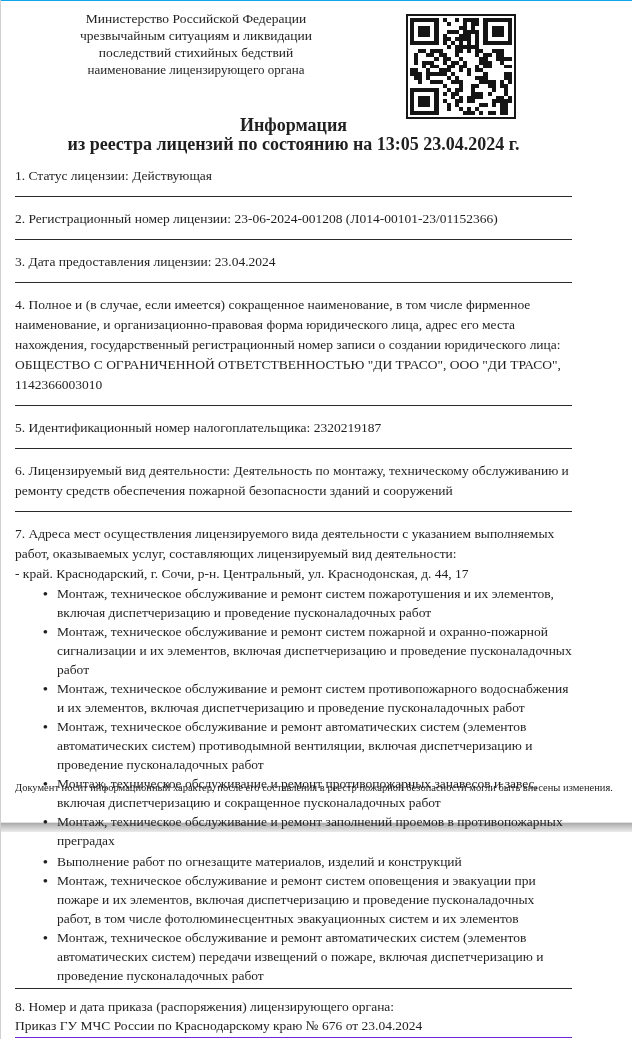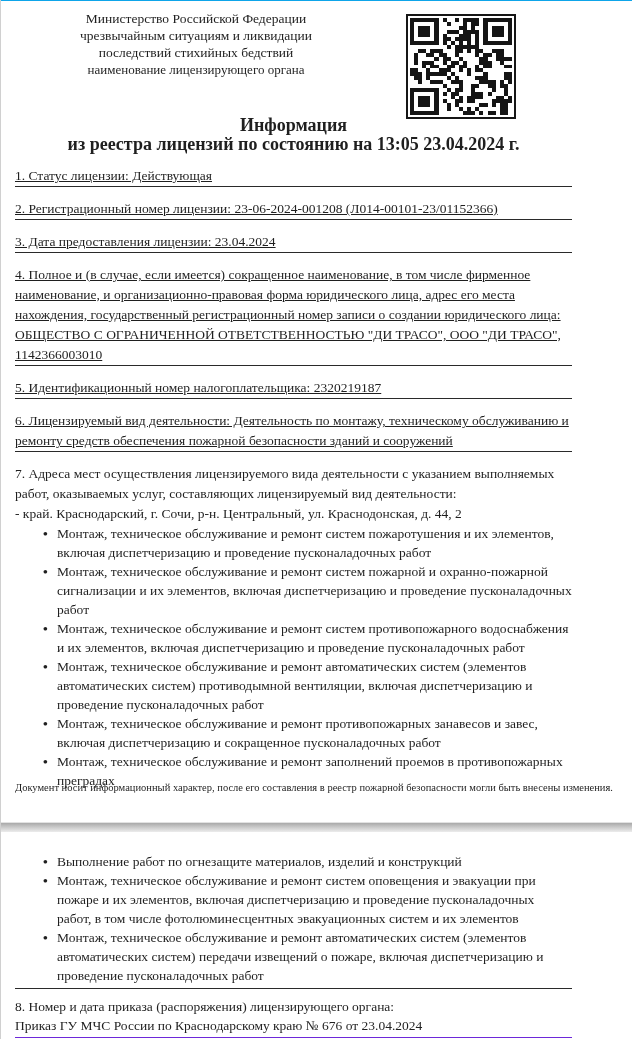--- a/index.html
+++ b/index.html
@@ -53,23 +53,22 @@
   .title {
     text-align: center;
     font-weight: bold;
     font-size: 18px;
     line-height: 19px;
     margin: 40px 60px 12px 14px;
   }
   .field {
     margin: 0 60px 12px 14px;
     line-height: 20px;
-    padding-bottom: 0;
+    padding-bottom: 10px;
     border-bottom: 1px solid #2a2a2a;
-    text-decoration: underline;
   }
   .para {
     margin: 0 60px 0 14px;
     line-height: 20px;
   }
   .bullets { margin: 0 60px 0 14px; }
   .bullet { display: flex; line-height: 19px; justify-content: space-between; }
   .bullet .dot {
     flex: 0 0 14px;
     margin-left: 28px;
@@ -129,21 +128,21 @@
     </div>
 
     <div class="field">1. Статус лицензии: Действующая</div>
     <div class="field">2. Регистрационный номер лицензии: 23-06-2024-001208 (Л014-00101-23/01152366)</div>
     <div class="field">3. Дата предоставления лицензии: 23.04.2024</div>
     <div class="field">4. Полное и (в случае, если имеется) сокращенное наименование, в том числе фирменное наименование, и организационно-правовая форма юридического лица, адрес его места нахождения, государственный регистрационный номер записи о создании юридического лица: ОБЩЕСТВО С ОГРАНИЧЕННОЙ ОТВЕТСТВЕННОСТЬЮ "ДИ ТРАСО", ООО "ДИ ТРАСО", 1142366003010</div>
     <div class="field">5. Идентификационный номер налогоплательщика: 2320219187</div>
     <div class="field">6. Лицензируемый вид деятельности: Деятельность по монтажу, техническому обслуживанию и ремонту средств обеспечения пожарной безопасности зданий и сооружений</div>
 
     <div class="para">7. Адреса мест осуществления лицензируемого вида деятельности с указанием выполняемых работ, оказываемых услуг, составляющих лицензируемый вид деятельности:</div>
-    <div class="para">- край. Краснодарский, г. Сочи, р-н. Центральный, ул. Краснодонская, д. 44, 2</div>
+    <div class="para">- край. Краснодарский, г. Сочи, р-н. Центральный, ул. Краснодонская, д. 44, 17</div>
 
     <div class="bullets">
       <div class="bullet">
           <span class="dot"></span>
           <span class="txt">Монтаж, техническое обслуживание и ремонт систем пожаротушения и их элементов, включая диспетчеризацию и проведение пусконаладочных работ</span>
         </div>
       <div class="bullet">
           <span class="dot"></span>
           <span class="txt">Монтаж, техническое обслуживание и ремонт систем пожарной и охранно-пожарной сигнализации и их элементов, включая диспетчеризацию и проведение пусконаладочных работ</span>
         </div>

